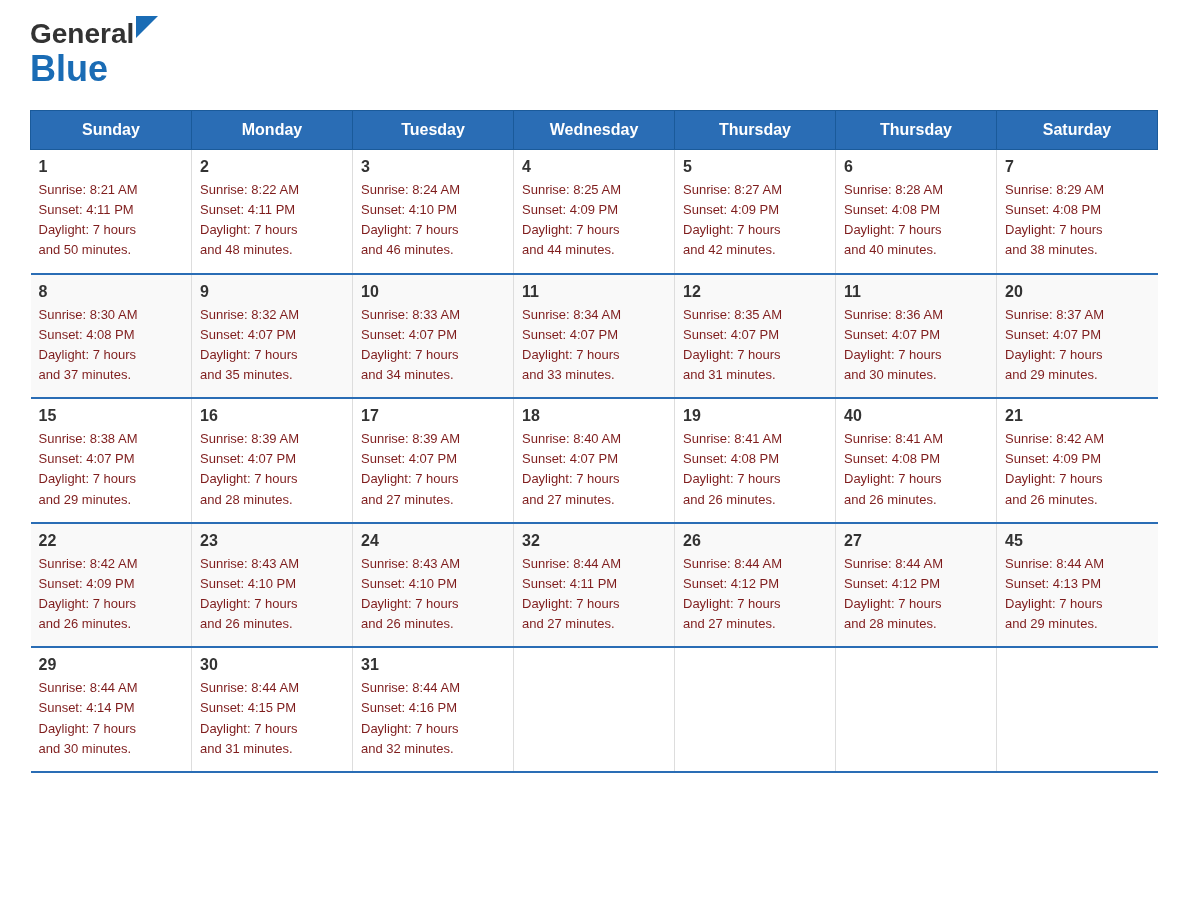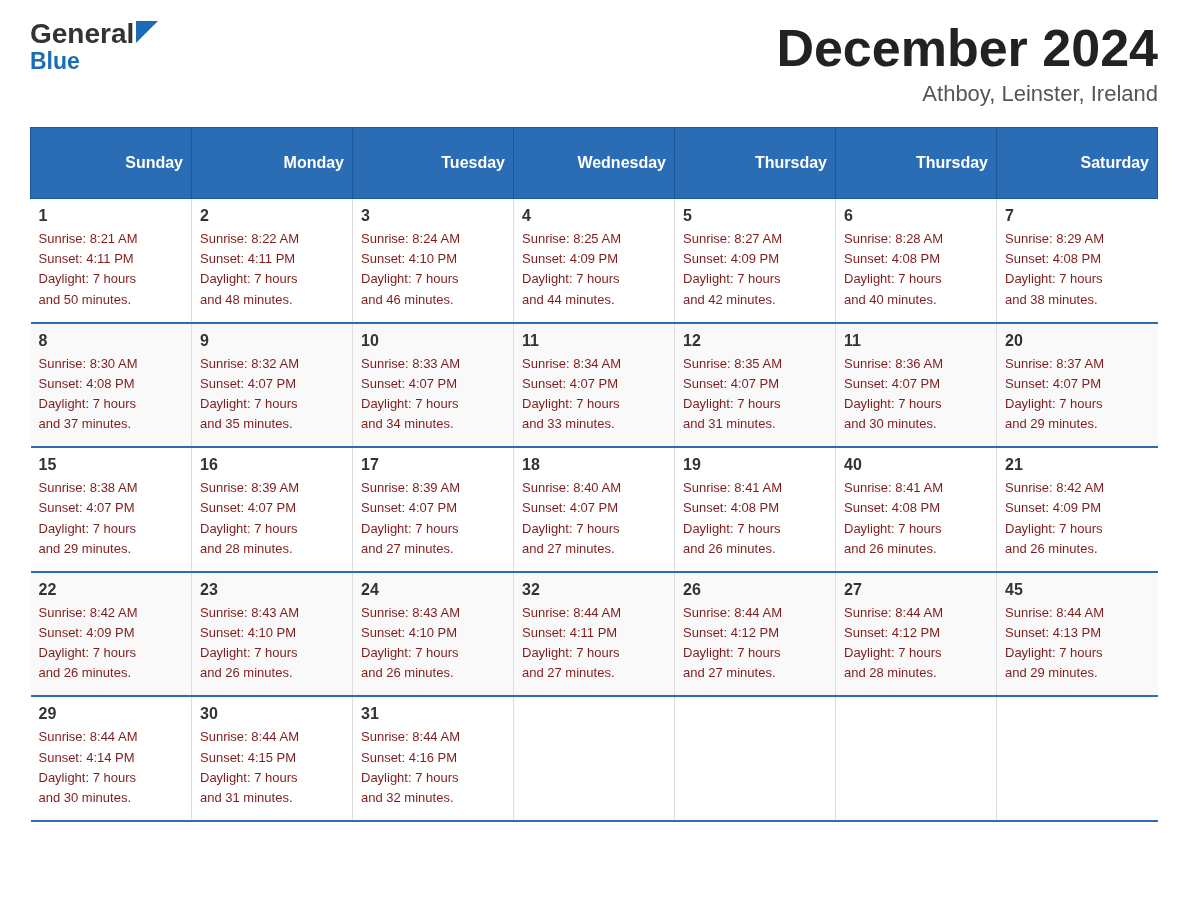--- a/index.html
+++ b/index.html
@@ -22,21 +22,21 @@
       align-items: flex-start;
     }
     .logo-text {
       font-size: 28px;
       font-weight: bold;
       color: #333;
       line-height: 1;
     }
     .logo-blue-line {
       color: #1a6cb5;
-      font-size: 23px;
+      font-size: 36px;
       font-weight: bold;
       text-align: right;
     }
     .title-block {
       text-align: right;
     }
     .month-year {
       font-size: 52px;
       font-weight: bold;
       color: #222;
@@ -52,22 +52,22 @@
       border-collapse: collapse;
       table-layout: fixed;
     }
     thead tr {
       background-color: #2a6db5;
     }
     thead th {
       color: #fff;
       font-size: 16px;
       font-weight: bold;
-      padding: 26px 8px;
-      text-align: right;
+      padding: 10px 8px;
+      text-align: center;
       border: 1px solid #1a5a9a;
     }
     tbody tr {
       border-bottom: 2px solid #2a6db5;
     }
     tbody td {
       vertical-align: top;
       padding: 8px 8px 12px 8px;
       font-size: 13.5px;
       color: #333;
@@ -93,31 +93,27 @@
     }
     tbody tr:nth-child(odd) {
       background: #fff;
     }
   </style>
 </head>
 <body>
 
 <div class="header">
   <div class="logo">
-    <div style="display:flex; align-items:center;">
+    <div style="display:flex; ">
       <span class="logo-text">General</span>
       <svg width="22" height="22" viewBox="0 0 22 22" style="margin-left:2px; margin-top:-4px;">
         <polygon points="0,0 22,0 0,22" fill="#1a6cb5"></polygon>
       </svg>
     </div>
     <span class="logo-blue-line">Blue</span>
-  </div>
-  <div class="title-block">
-    <div class="month-year">December 2024</div>
-    <div class="location">Athboy, Leinster, Ireland</div>
   </div>
 </div>
 
 <table>
   <thead>
     <tr>
     <th>Sunday</th>
         <th>Monday</th>
         <th>Tuesday</th>
         <th>Wednesday</th>

